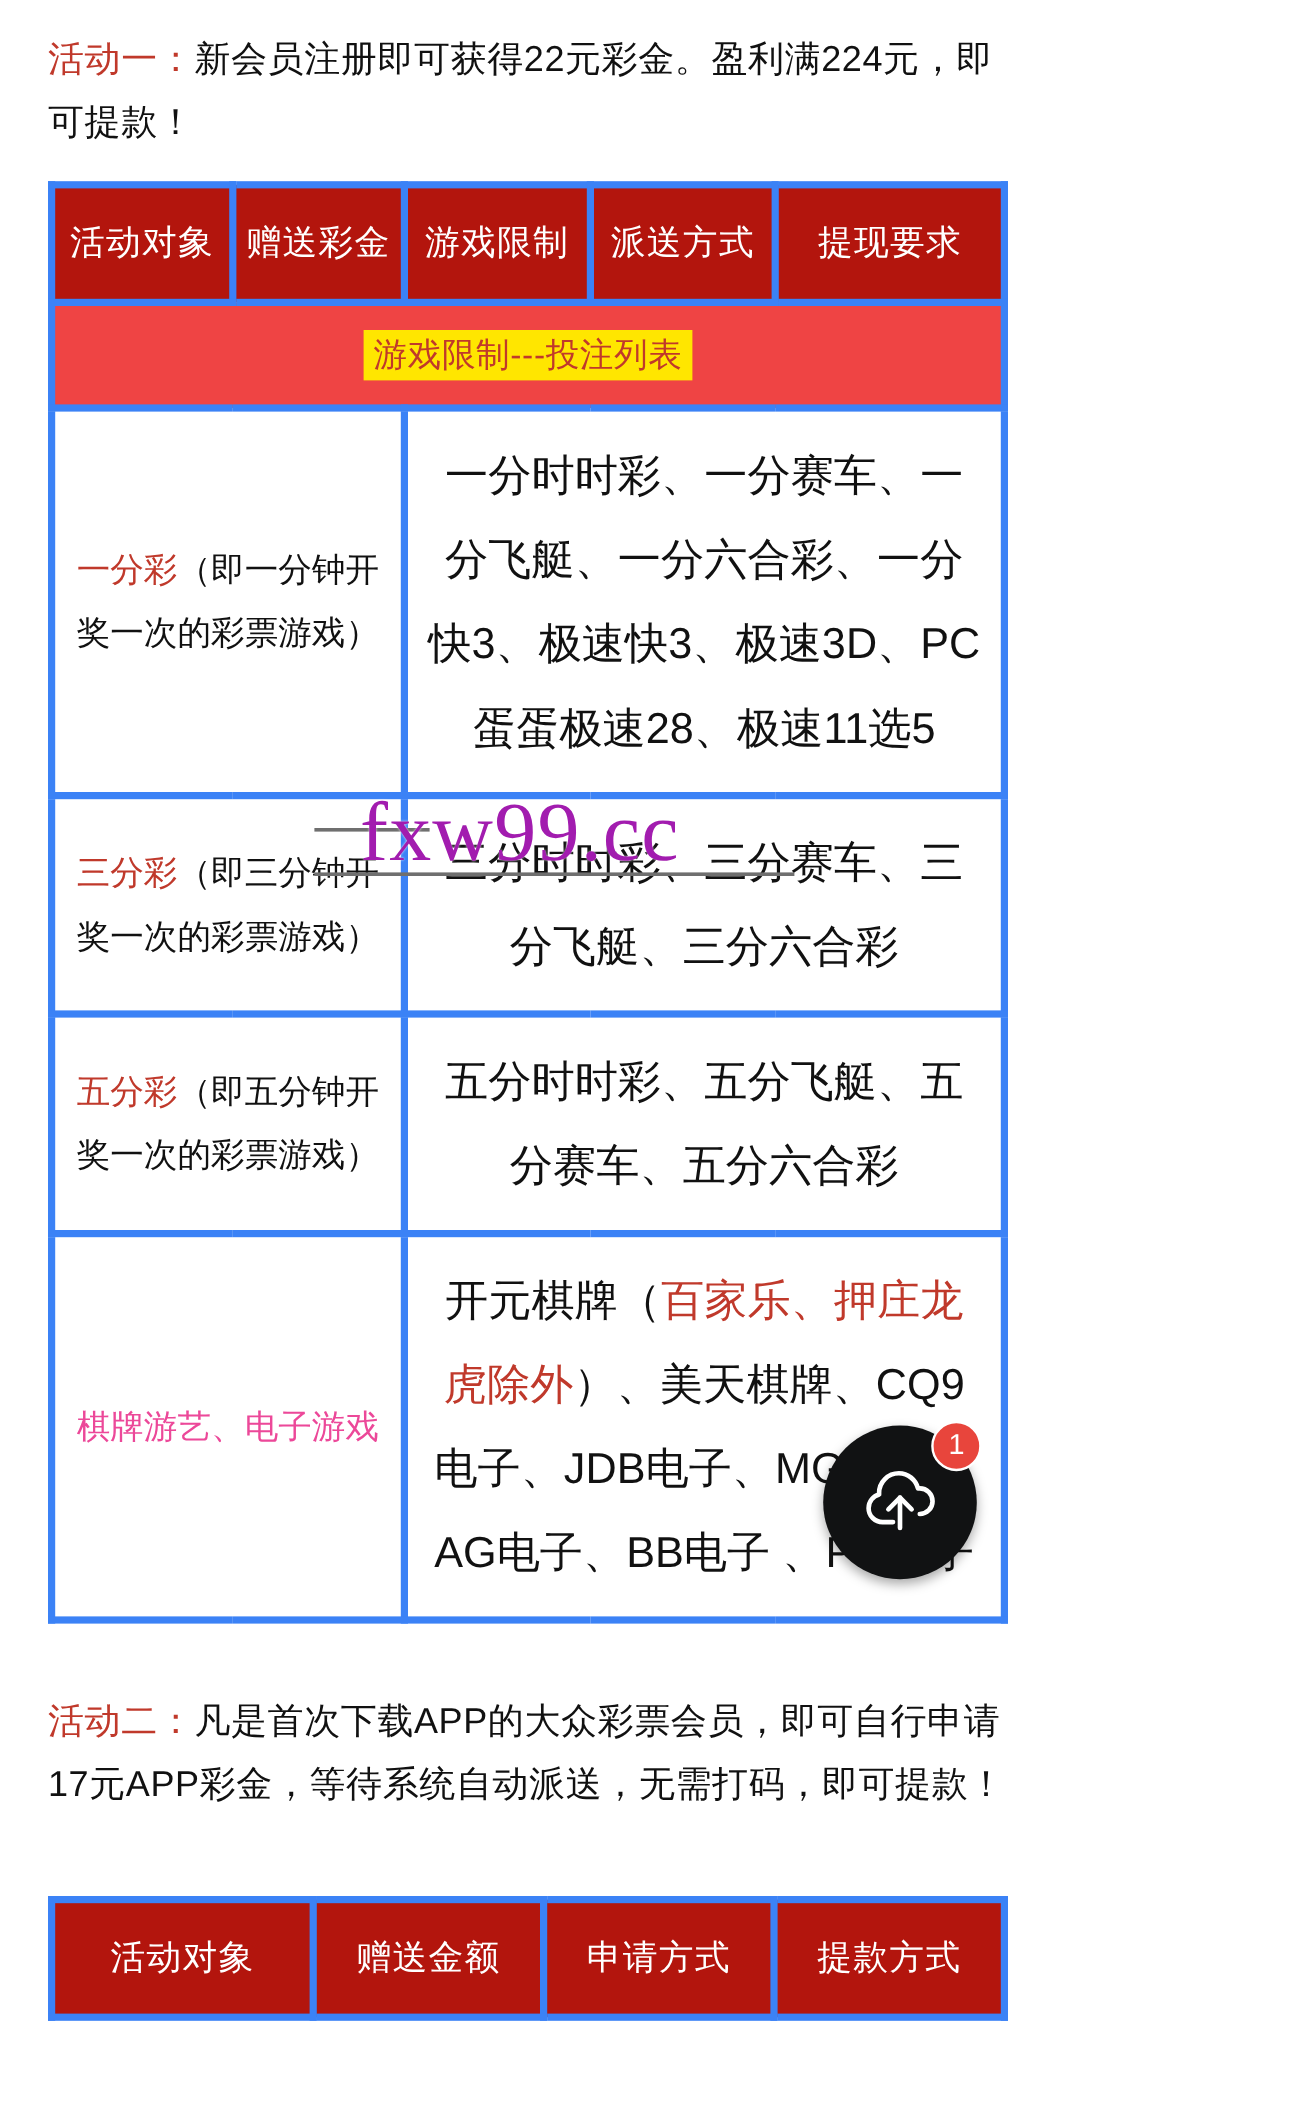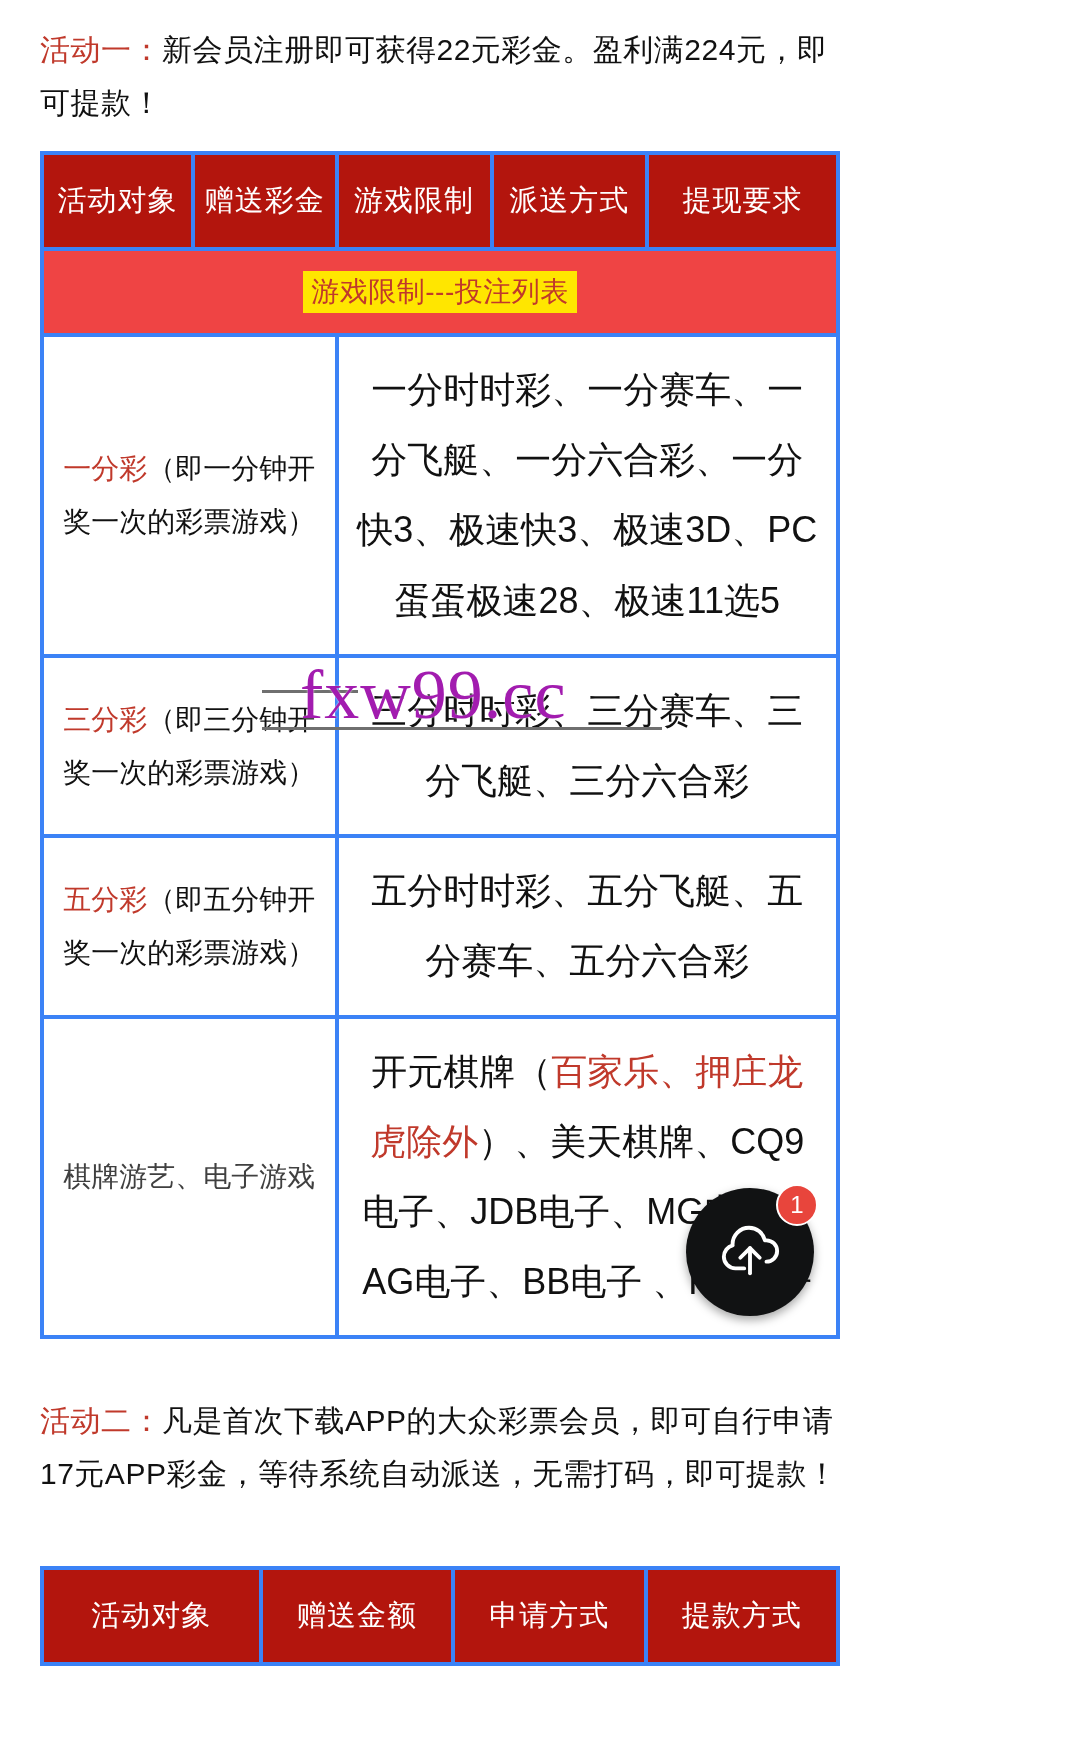--- a/index.html
+++ b/index.html
@@ -40,21 +40,21 @@
   .promo-text { color: #111; }
 
   
   table.matrix {
     border-collapse: collapse;
     margin: 22px 40px 0 40px;
     width: calc(100% - 80px);
     table-layout: fixed;
   }
   table.matrix td, table.matrix th {
-    border: 4px solid #3b82f6;
+    border: 6px solid #3b82f6;
     vertical-align: middle;
     text-align: center;
     font-weight: 400;
   }
   .hdr-cell {
     background: #b3150d;
     color: #ffffff;
     font-size: 29px;
     padding: 26px 4px;
     letter-spacing: 1px;
@@ -94,21 +94,21 @@
     font-size: 36px;
     line-height: 1.95;
     padding: 18px 16px;
     text-align: center;
     color: #111;
   }
   .list-cell .red {
     color: #c0392b;
   }
   .center-red {
-    color: #404040;
+    color: #ec4899;
     font-size: 28px;
     line-height: 1.8;
     padding: 32px 10px;
     text-align: center;
   }
 
   
   .watermark {
     position: absolute;
     left: 300px;

